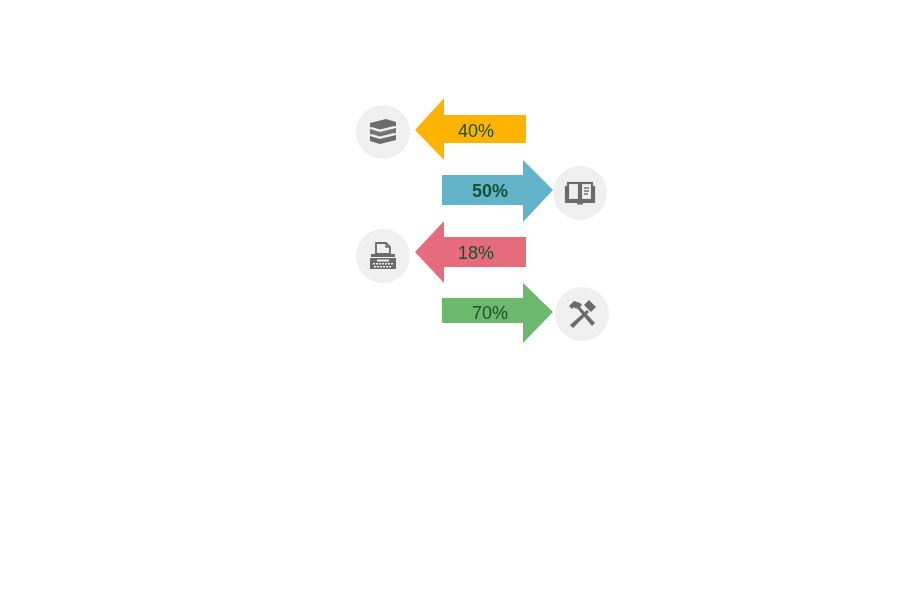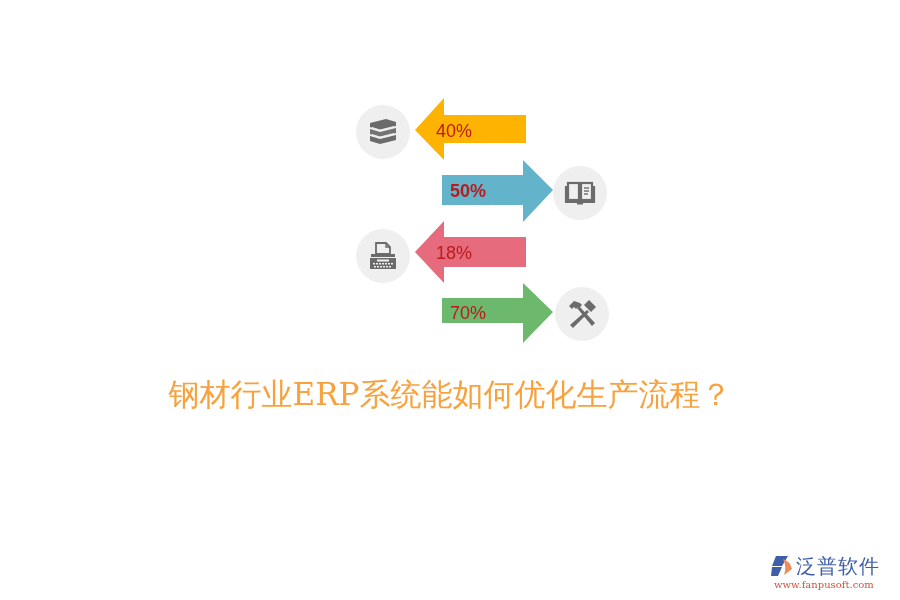--- a/index.html
+++ b/index.html
@@ -8,23 +8,23 @@
     font-family: "Liberation Sans", "DejaVu Sans", sans-serif;
   }
   .stage { position: absolute; left: 0; top: 0; width: 900px; height: 600px; }
   .circle {
     position: absolute; width: 54px; height: 54px; border-radius: 50%;
     background: #efefef; display: flex; align-items: center; justify-content: center;
   }
   .circle svg { width: 34px; height: 34px; }
   .arrow { position: absolute; }
   .arrow-label {
-    position: absolute; color: #b91c1c; font-size: 18px; line-height: 1;
+    position: absolute; color: #14532d; font-size: 18px; line-height: 1;
     font-family: "Liberation Sans", "DejaVu Sans", sans-serif;
-    text-align: left; width: 80px;
+    text-align: center; width: 80px;
   }
   .title {
     position: absolute; left: 0; top: 374px; width: 900px; text-align: center;
     font-family: "DejaVu Serif", "Liberation Serif", serif;
     font-size: 31px; color: #f7a23e; letter-spacing: 0px;
   }
   .logo { position: absolute; left: 768px; top: 553px; width: 125px; height: 34px; }
   .logo-name {
     position: absolute; left: 28px; top: 0px; font-size: 20px; color: #3f5ea8;
     font-family: "DejaVu Sans", sans-serif; letter-spacing: 1px; white-space: nowrap;
@@ -114,24 +114,14 @@
     <svg viewBox="0 0 34 34">
       <g fill="#6b6b6b">
         <path d="M4 9 L9 4 L15 6 L17 8 L14 11 L13 10 L11 12 L9 10 L7 12 Z"></path>
         <path d="M12 11 L14 9 L30 26 L27 29 Z"></path>
         <path d="M19 8 L24 3 L31 10 L26 15 Z"></path>
         <path d="M22 13 L24 15 L8 31 L5 28 Z"></path>
       </g>
     </svg>
   </div>
 
-  <div class="title">钢材行业ERP系统能如何优化生产流程？</div>
 
-  <div class="logo">
-    <svg style="position:absolute; left:2px; top:2px;" width="24" height="22" viewBox="0 0 24 22">
-      <path d="M6 1 L18 1 L12 11 L2 11 Z" fill="#3f5ea8"></path>
-      <path d="M2 12 L12 12 L8 21 L1 21 Z" fill="#3f5ea8"></path>
-      <path d="M13 4 Q20 6 22 14 L14 20 Q17 12 13 4 Z" fill="#ef8a5b"></path>
-    </svg>
-    <div class="logo-name">泛普软件</div>
-    <div class="logo-url">www.fanpusoft.com</div>
-  </div>
 </div>
 
 </body></html>

